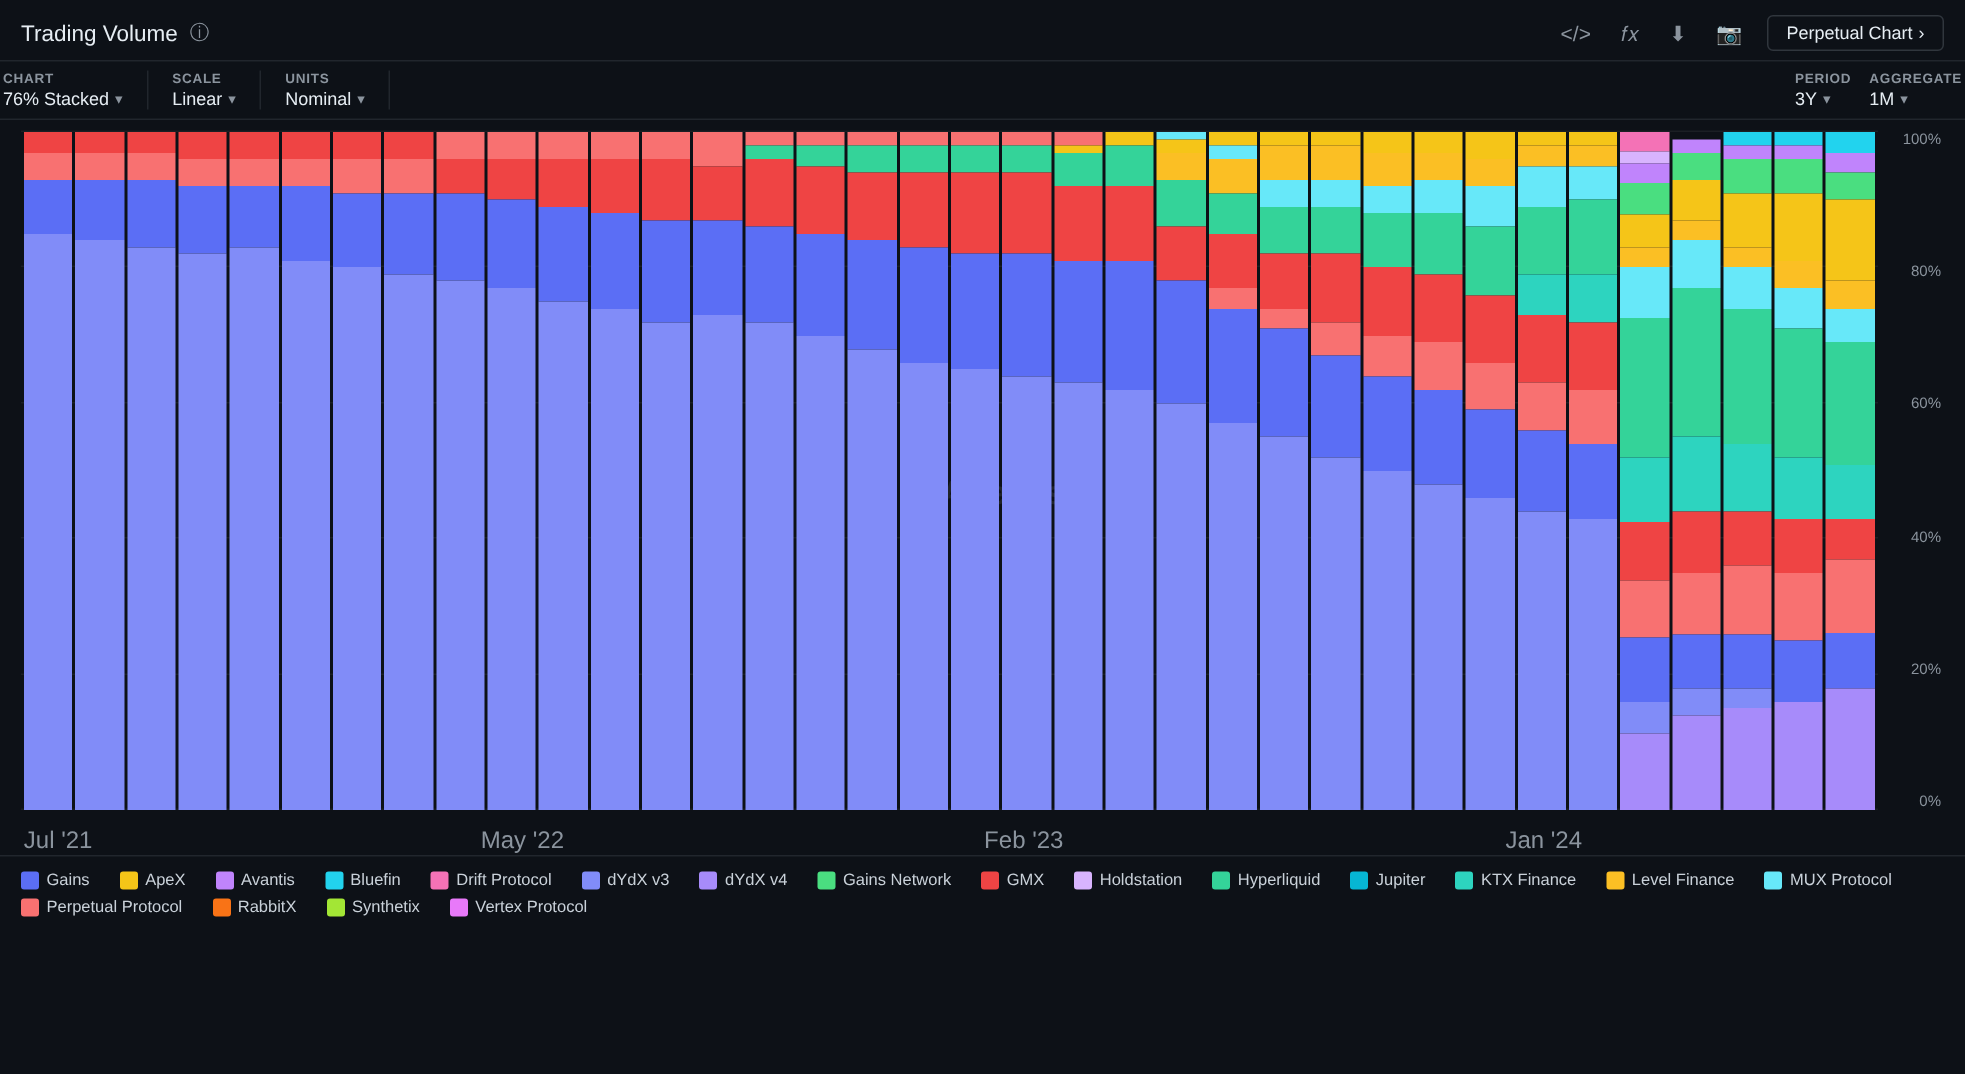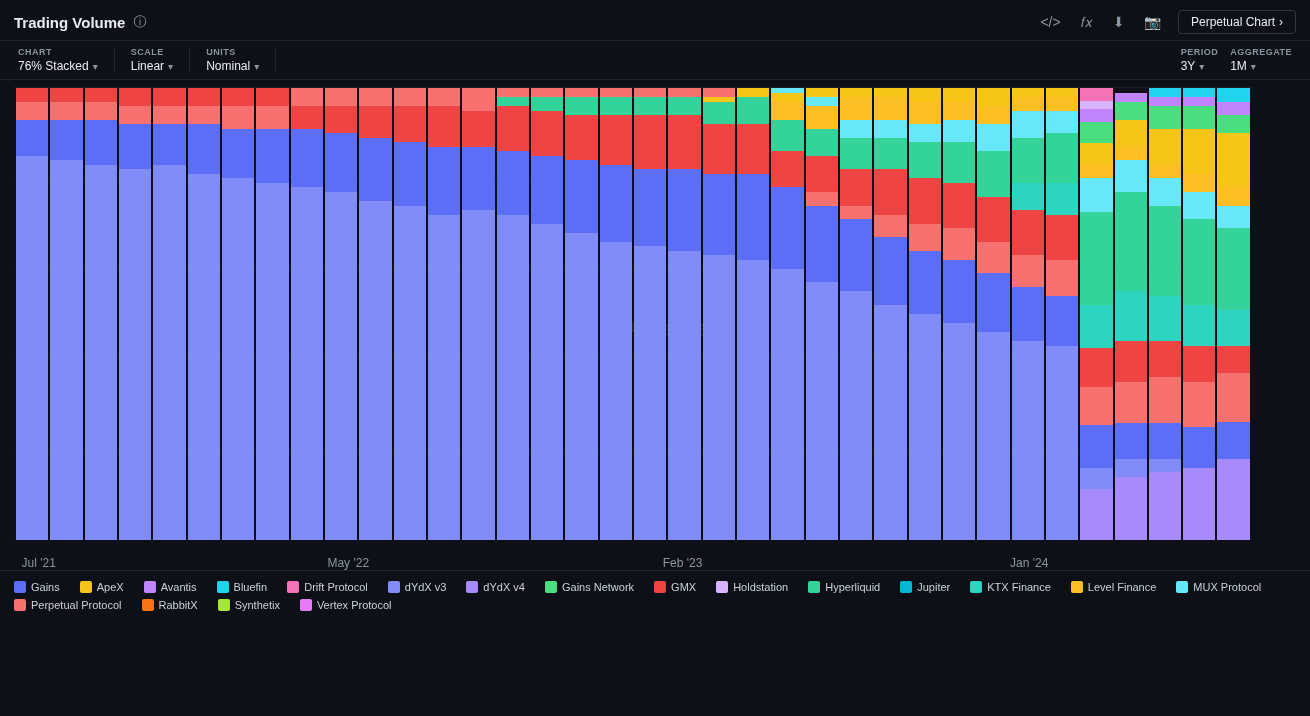--- a/index.html
+++ b/index.html
@@ -22,21 +22,21 @@
     }
 
     .header-left {
       display: flex;
       align-items: center;
       gap: 8px;
     }
 
     .title {
       font-size: 15px;
-      font-weight: 700;
+      font-weight: 400;
       color: #e6edf3;
     }
 
     .info-icon {
       color: #8b949e;
       font-size: 13px;
       cursor: pointer;
     }
 
     .header-right {
@@ -63,21 +63,21 @@
       cursor: pointer;
       font-size: 12px;
       display: flex;
       align-items: center;
       gap: 4px;
     }
 
     .toolbar {
       display: flex;
       align-items: center;
-      padding: 6px 18px;
+      padding: 6px 2px;
       gap: 0;
       border-bottom: 1px solid #21262d;
     }
 
     .toolbar-label {
       font-size: 9px;
       font-weight: 600;
       color: #8b949e;
       text-transform: uppercase;
       letter-spacing: 0.5px;
@@ -164,21 +164,21 @@
       position: absolute;
       left: 0;
       right: 44px;
       bottom: 0;
       height: 24px;
       display: flex;
       align-items: flex-end;
     }
 
     .x-label {
-      font-size: 12px;
+      font-size: 16px;
       color: #8b949e;
       position: absolute;
       transform: translateX(-50%);
     }
 
     .grid-lines {
       position: absolute;
       left: 0;
       right: 44px;
       top: 0;
@@ -314,20 +314,28 @@
 
     <div class="grid-lines">
       <div class="grid-line" style="bottom: 0%;"></div>
       <div class="grid-line" style="bottom: 20%;"></div>
       <div class="grid-line" style="bottom: 40%;"></div>
       <div class="grid-line" style="bottom: 60%;"></div>
       <div class="grid-line" style="bottom: 80%;"></div>
       <div class="grid-line" style="bottom: 100%;"></div>
     </div>
 
+    <div class="y-axis">
+      <span class="y-label">100%</span>
+      <span class="y-label">80%</span>
+      <span class="y-label">60%</span>
+      <span class="y-label">40%</span>
+      <span class="y-label">20%</span>
+      <span class="y-label">0%</span>
+    </div>
 
     <div class="watermark">
       <span>⊛</span>
         <span>Artemis</span>
     </div>
 
     <div class="bars-area" id="bars-container">
         <div class="bar-wrapper">
           <div class="bar-stack">
             <div class="bar-segment" style="height: 85%; background-color: rgb(129, 140, 248);"></div>

